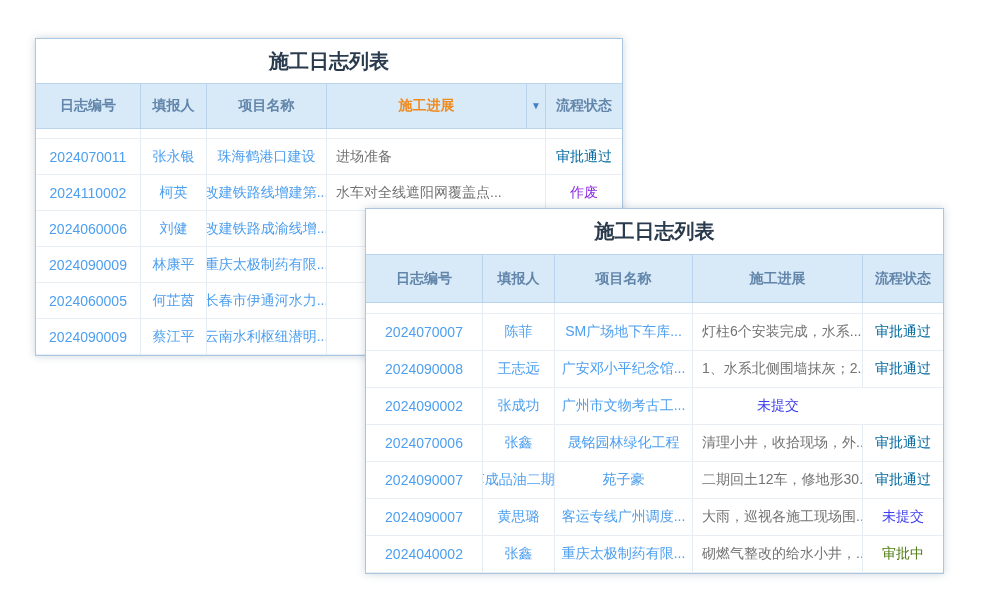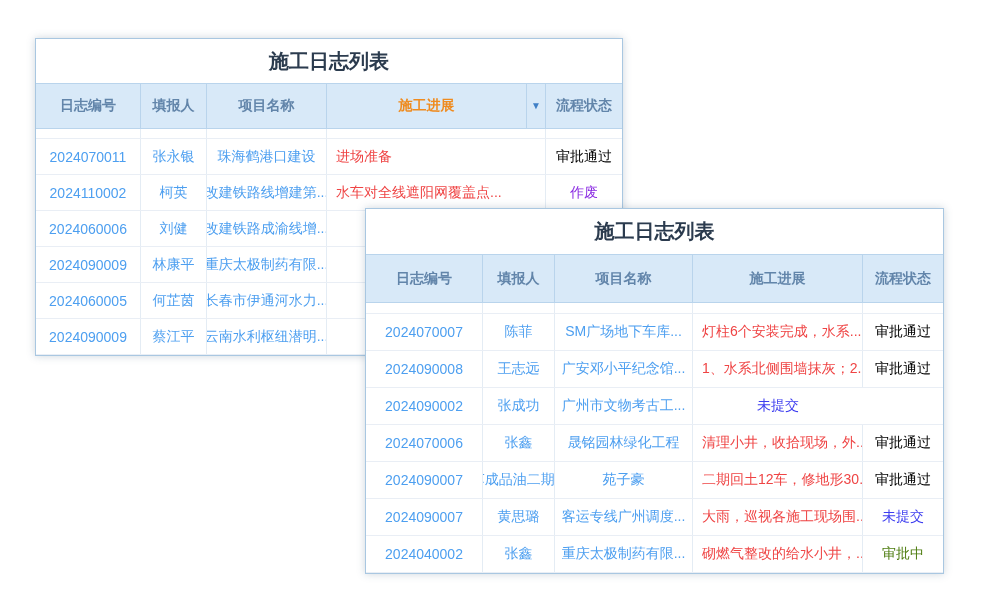--- a/index.html
+++ b/index.html
@@ -30,28 +30,28 @@
   .front .row, .front .partial-row { grid-template-columns:117px 72px 138px 170px 80px; }
   .back  .row { height:36px; }
   .front .row { height:37px; }
   .back  .partial-row { height:10px; }
   .front .partial-row { height:11px; }
   .row .cell, .partial-row .cell { border-right:1px solid #e4ecf4; }
   .row .cell:last-child, .partial-row .cell:last-child { border-right:none; }
 
   .cell { display:flex; align-items:center; justify-content:center;
     font-size:14px; overflow:hidden; white-space:nowrap; padding:0 4px; }
-  .cell.progress { justify-content:flex-start; padding-left:9px; color:#ef4444; }
+  .cell.progress { justify-content:flex-start; padding-left:9px; color:#737373; }
   .cell.link { color:#4d9ff0; }
   .hdr .cell.progress-hl { color:#ef8b1f; }
   .hdr .cell.arrow { padding:0; }
   .chev { color:#3f7fc6; font-size:10px; line-height:1; }
 
   .cell.status { font-size:14px; }
-  .status.green  { color:#000000; }
+  .status.green  { color:#0369a1; }
   .status.purple { color:#8a2be2; }
   .status.violet { color:#3d3df0; }
   .status.orange { color:#4d7c0f; }
 </style>
 </head>
 <body>
 
 <div class="canvas">
 
   <section class="log-table back">

